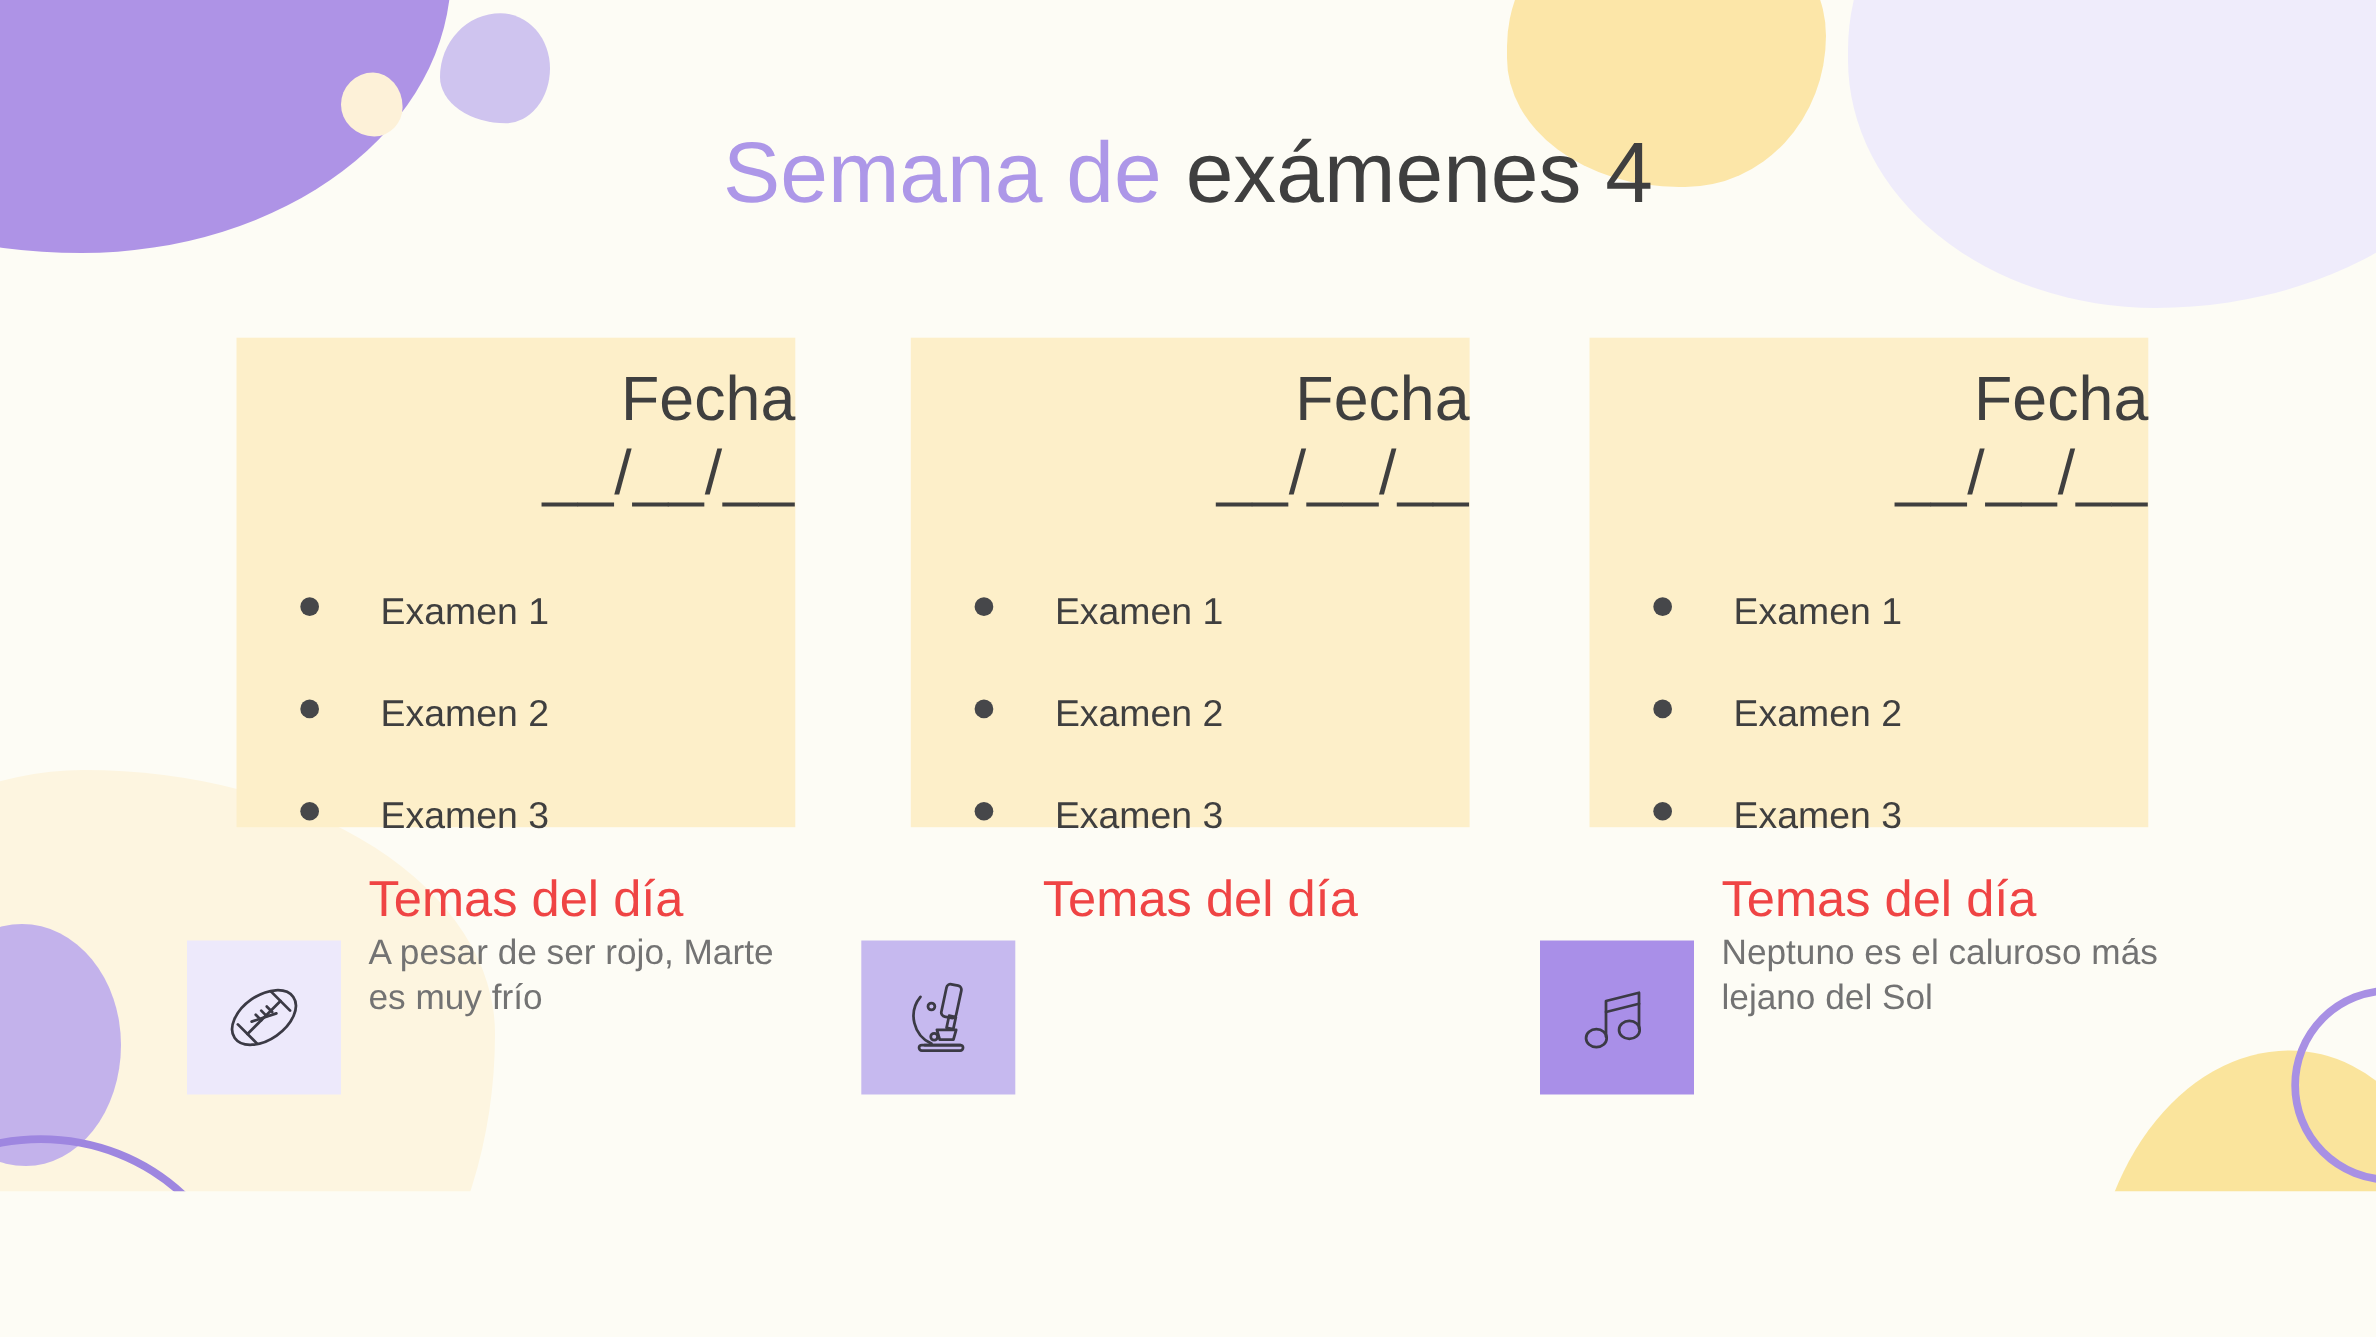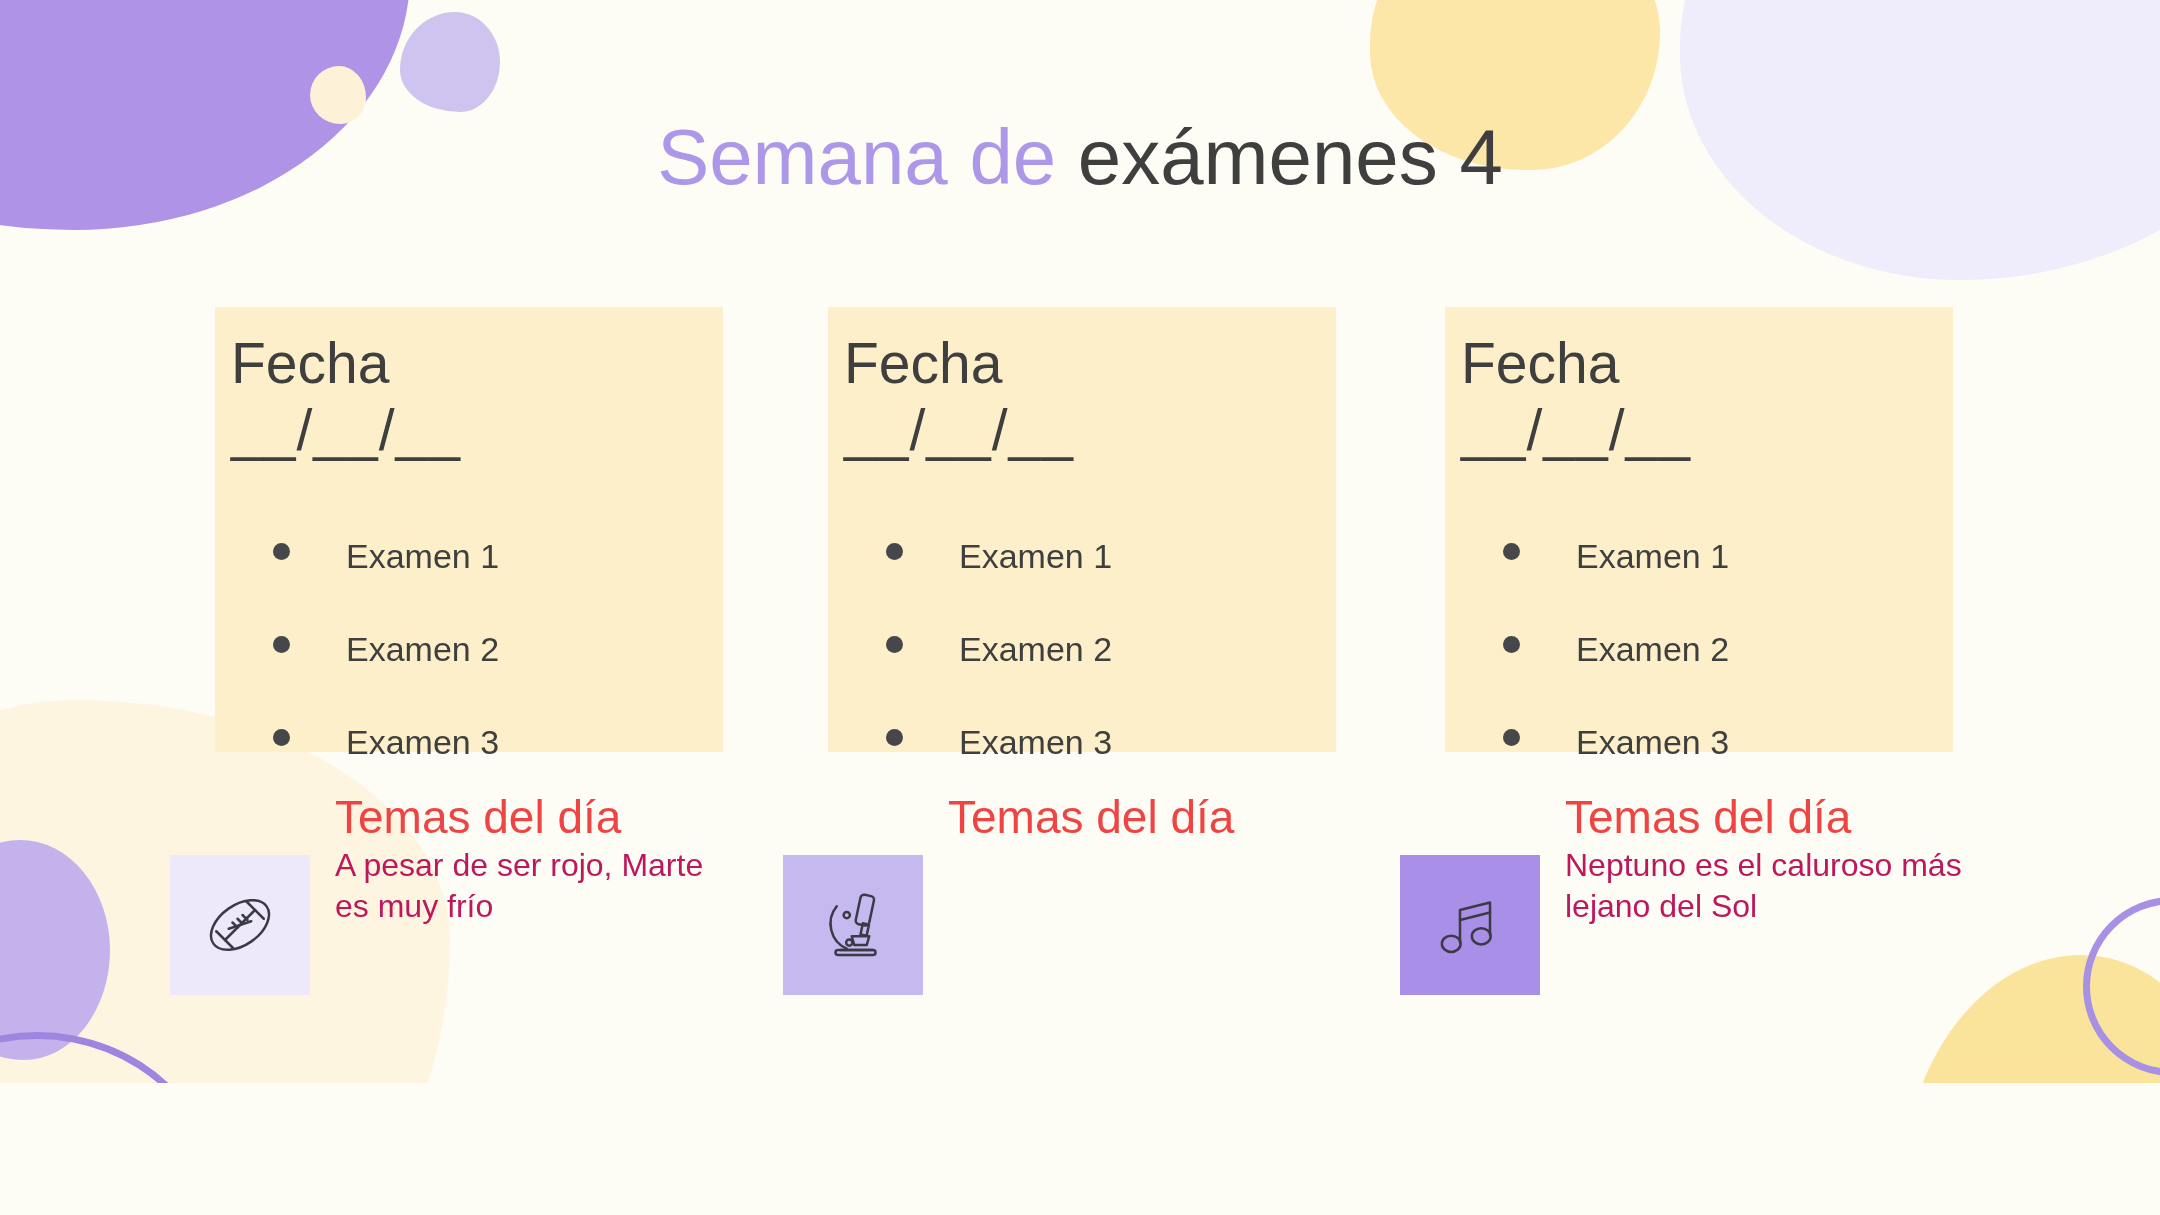--- a/index.html
+++ b/index.html
@@ -169,23 +169,23 @@
     top: 307px;
     width: 600px;
   }
   .col-1 { left: 215px; }
   .col-2 { left: 828px; }
   .col-3 { left: 1445px; }
 
   .fecha {
     position: absolute;
     top: 23px;
-    left: 16px;
+    left: 0;
     width: 508px;
-    text-align: left;
+    text-align: right;
     font-size: 57px;
     line-height: 1.18;
     color: #3F3F3F;
   }
   .fecha .dateline {
     display: block;
     letter-spacing: 1px;
   }
 
   .exam-list {
@@ -244,21 +244,21 @@
     width: 410px;
   }
   .topic-head {
     font-size: 46px;
     line-height: 1.08;
     color: #ef4444;
   }
   .topic-body {
     font-size: 32px;
     line-height: 1.28;
-    color: #be185d;
+    color: #737373;
     margin-top: 2px;
   }
 </style>
 </head>
 <body>
 
 <div id="slide">
 
   <div class="deco blob-tl-purple"></div>
   <div class="deco dot-tl-cream"></div>

